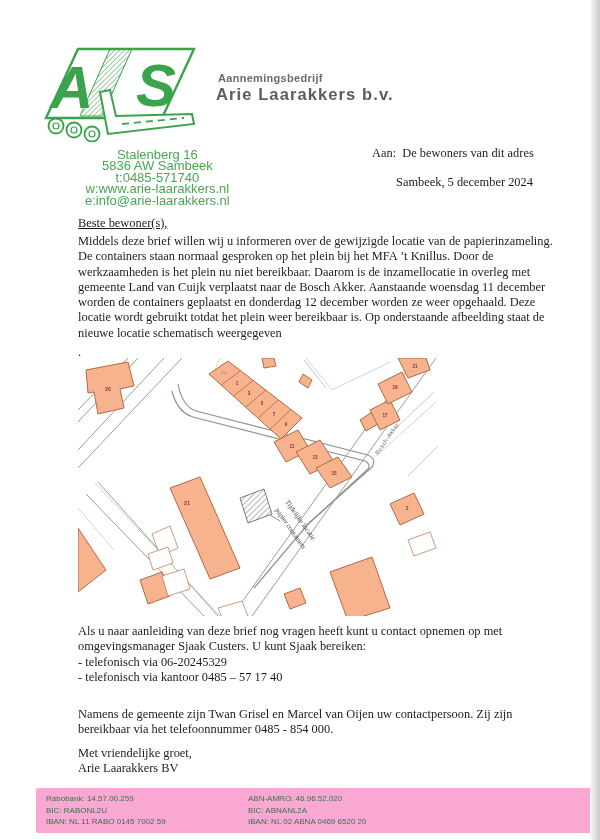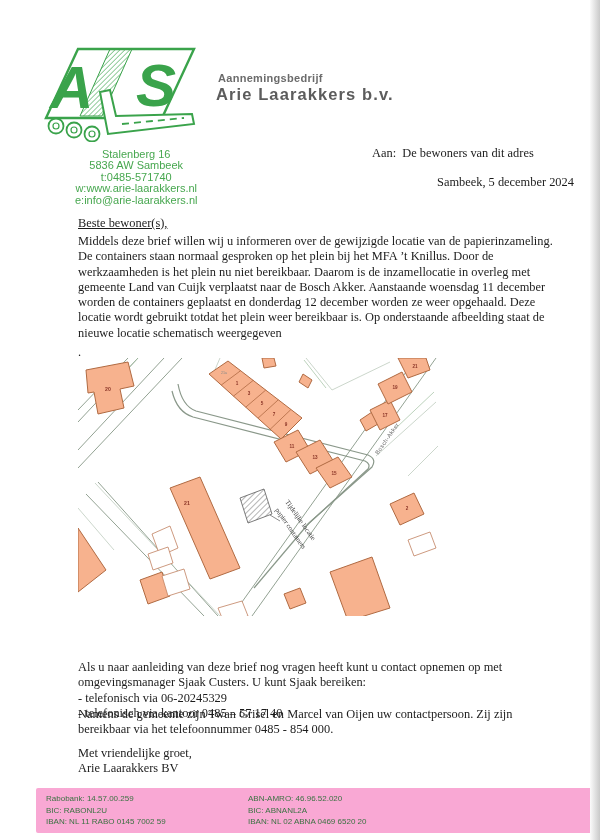--- a/index.html
+++ b/index.html
@@ -5,21 +5,21 @@
   html,body{margin:0;padding:0;background:#e9e9e9;}
   .page{position:relative;width:600px;height:840px;background:#ffffff;overflow:hidden;
         font-family:"Liberation Serif",serif;color:#1c1c1c;}
   .edge-right{position:absolute;top:0;right:0;width:10px;height:840px;
         background:linear-gradient(to right,#fbfbfb,#c9c9c9);}
   .abs{position:absolute;}
   .serif{font-family:"Liberation Serif",serif;font-size:12.4px;line-height:15.3px;color:#1c1c1c;}
   .sans{font-family:"Liberation Sans",sans-serif;text-align:center;}
   .company-type{font-weight:bold;font-size:11px;color:#6b6b6b;letter-spacing:.3px;}
   .company-name{font-weight:bold;font-size:16.5px;color:#5c5c5c;letter-spacing:1.1px;}
-  .contact{font-size:11px;line-height:11.4px;color:#47a74f;}
+  .contact{font-size:13px;line-height:11.4px;color:#47a74f;margin-left:10px;}
   .bodyblock{width:478px;}
   .email-link{color:#3b7abf;text-decoration:underline;cursor:pointer;}
   .footer-band{position:absolute;left:36px;top:788px;width:557px;height:45px;
         background:#f9a8d4;border-radius:2px;}
   .footer-col{position:absolute;top:5px;font-family:"Liberation Sans",sans-serif;
         font-size:8px;line-height:11.5px;color:rgba(23,105,40,.85);}
   
   .hn{font:bold 4.6px "Liberation Sans",sans-serif;fill:#8a3426;text-anchor:middle;dominant-baseline:middle;}
   .hn-big{font:bold 5.2px "Liberation Sans",sans-serif;fill:#8a3426;text-anchor:middle;dominant-baseline:middle;}
   .parcel-lbl{font:3.7px "Liberation Sans",sans-serif;fill:#8a8a8a;text-anchor:middle;dominant-baseline:middle;}
@@ -62,21 +62,21 @@
     <div>5836 AW Sambeek</div>
     <div>t:0485-571740</div>
     <div>w:www.arie-laarakkers.nl</div>
     <div>e:info@arie-laarakkers.nl</div>
   </div>
 
   <div class="abs serif" style="left:372px;top:146px;">
     <span>Aan:</span>&nbsp;
     <span>De bewoners van dit adres</span>
   </div>
-  <div class="abs serif" style="left:396px;top:175px;margin-left:41px;">Sambeek, 5 december 2024</div>
+  <div class="abs serif" style="left:396px;top:175px;">Sambeek, 5 december 2024</div>
 
   <div class="abs serif" style="left:78px;top:216px;text-decoration:underline;">Beste bewoner(s),</div>
 
   <div class="abs serif bodyblock" style="left:78px;top:234px;">Middels deze brief willen wij u informeren over de gewijzigde locatie van de papierinzameling. De containers staan normaal gesproken op het plein bij het MFA ’t Knillus. Door de werkzaamheden is het plein nu niet bereikbaar. Daarom is de inzamellocatie in overleg met  gemeente Land van Cuijk verplaatst naar de Bosch Akker. Aanstaande woensdag 11 december worden de containers geplaatst en donderdag 12 december worden ze weer opgehaald. Deze locatie wordt gebruikt totdat het plein weer bereikbaar is. Op onderstaande afbeelding staat de nieuwe locatie schematisch weergegeven</div>
   <div class="abs serif" style="left:78px;top:345px;">.</div>
 
   <svg class="abs" style="left:78px;top:358px;" width="360" height="258" viewBox="0 0 360 258">
     <defs>
       <pattern id="hatch" width="4" height="4" patternUnits="userSpaceOnUse" patternTransform="rotate(45)">
         <line x1="0" y1="0" x2="0" y2="4" stroke="#5a5a5a" stroke-width="0.9"></line>
@@ -175,21 +175,21 @@
       <text class="hn" x="237" y="100">13</text>
       <text class="hn" x="256" y="116">15</text>
       <text class="hn" x="307" y="58">17</text>
       <text class="hn" x="317" y="30">19</text>
       <text class="hn" x="337" y="9">21</text>
       <text class="hn-big" x="109" y="146">21</text>
       <text class="hn" x="329" y="151">2</text>
     </g>
   </svg>
 
-  <div class="abs serif bodyblock" style="left:78px;top:624px;margin-top:36px;">
+  <div class="abs serif bodyblock" style="left:78px;top:624px;">
     <div>Als u naar aanleiding van deze brief nog vragen heeft kunt u contact opnemen op met omgevingsmanager Sjaak Custers. U kunt Sjaak bereiken:</div>
     <div>- telefonisch via 06-20245329</div>
     <div>- telefonisch via kantoor 0485 – 57 17 40</div>
   </div>
 
   <div class="abs serif bodyblock" style="left:78px;top:707px;">Namens de gemeente zijn Twan Grisel en Marcel van Oijen uw contactpersoon. Zij zijn bereikbaar via het telefoonnummer 0485 - 854 000.</div>
 
   <div class="abs serif" style="left:78px;top:746px;">Met vriendelijke groet,</div>
   <div class="abs serif" style="left:78px;top:761px;">Arie Laarakkers BV</div>
 

